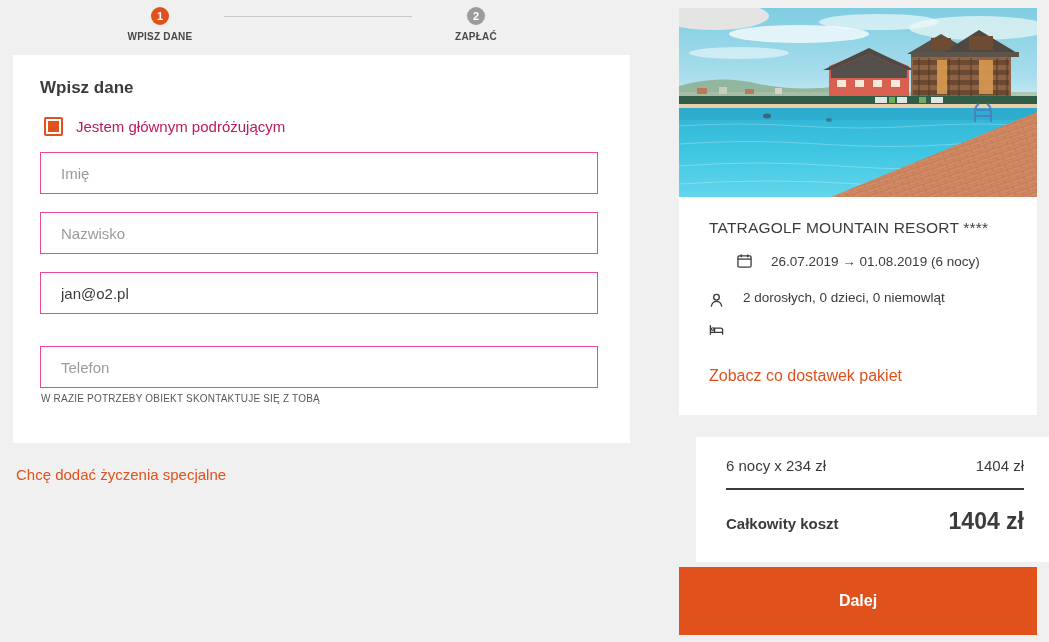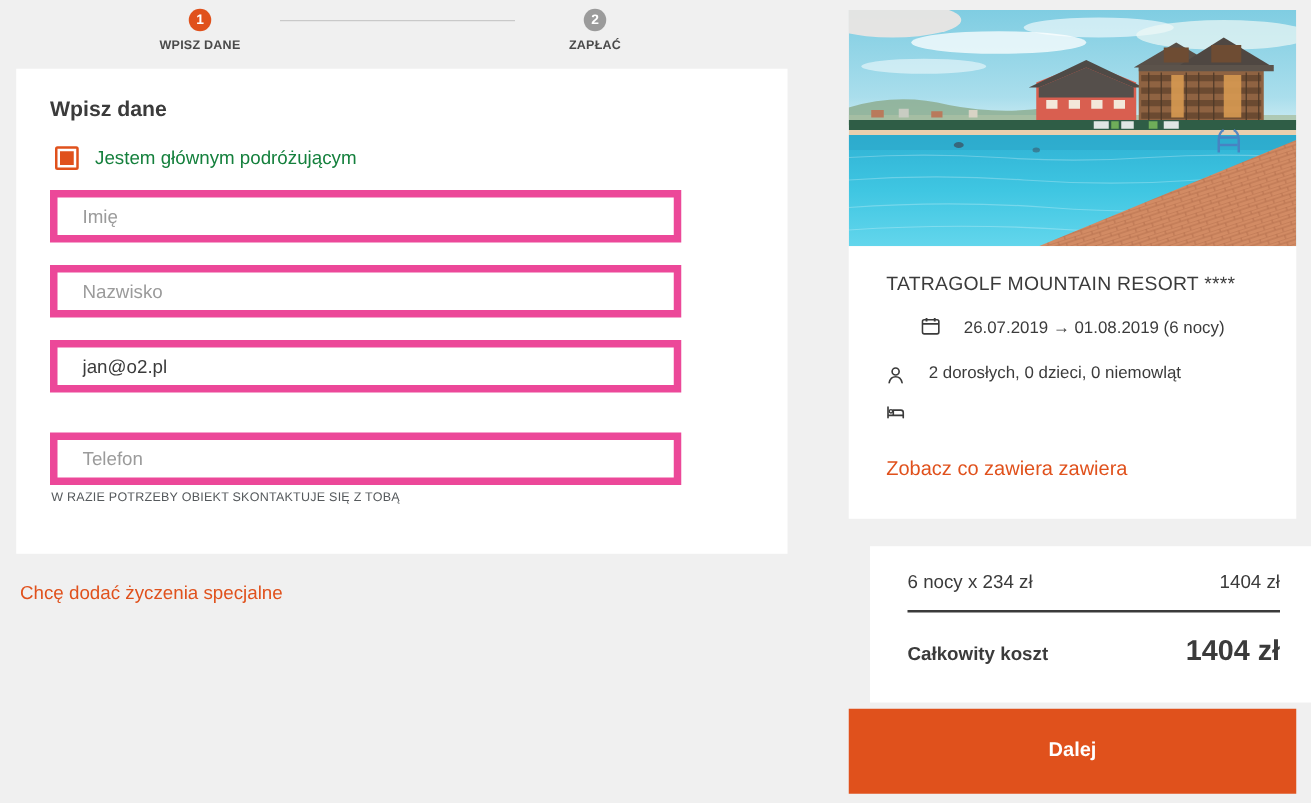--- a/index.html
+++ b/index.html
@@ -17,22 +17,22 @@
   .step-label { margin-top:6px; font-size:10px; font-weight:bold; color:#4a4a4a; letter-spacing:.2px; white-space:nowrap; }
   .step-line { flex:1; height:1px; background:#c9c9c9; margin:9px 22px 0 22px; }
 
   
   .form-card { position:absolute; left:13px; top:55px; width:617px; height:388px; background:#fff; }
   .form-title { position:absolute; left:27px; top:23px; font-size:17px; font-weight:bold; color:#3b3b3b; }
   .checkbox-row { position:absolute; left:31px; top:62px; display:flex; align-items:center; cursor:pointer; }
   .checkbox-box { width:19px; height:19px; border:2px solid #e0511c; border-radius:2px; background:#fff;
                   display:flex; align-items:center; justify-content:center; }
   .checkbox-fill { width:11px; height:11px; background:#e0511c; }
-  .checkbox-label { margin-left:13px; font-size:15px; color:#15803d; }
-  .field { position:absolute; left:27px; width:505px; height:42px; border:6px solid #ec4899; background:#fff;
+  .checkbox-label { margin-left:13px; font-size:15px; color:#be185d; }
+  .field { position:absolute; left:27px; width:558px; height:42px; border:1px solid #ec4899; background:#fff;
            font-family:"Liberation Sans", sans-serif; font-size:15px; color:#3b3b3b; padding:0 20px; outline:none; }
   .field::placeholder { color:#9b9b9b; opacity:1; }
   .helper { position:absolute; left:28px; font-size:10px; color:#55595c; letter-spacing:.2px; }
   .f1 { top:97px; } .f2 { top:157px; } .f3 { top:217px; } .h3 { top:264px; } .f4 { top:291px; } .h4 { top:338px; }
 
   .wishes-link { position:absolute; left:16px; top:466px; font-size:15px; color:#e0511c; cursor:pointer; }
 
   
   .right-col { position:absolute; left:679px; top:0; width:358px; }
   .hotel-photo { position:absolute; top:8px; left:0; width:358px; height:189px; display:block; }
@@ -206,21 +206,21 @@
         <span class="d-text">2 dorosłych, 0 dzieci, 0 niemowląt</span>
       </div>
 
       <div class="detail-row dr3">
         <svg class="d-icon" viewBox="0 0 16 16">
           <path d="M1.5 4v9M1.5 11h13M14.5 11v2M14.5 11V8.5a2 2 0 0 0-2-2H6v4.5" fill="none" stroke="#3b3b3b" stroke-width="1.4" stroke-linecap="round"></path>
           <circle cx="4" cy="7.5" r="1.4" fill="none" stroke="#3b3b3b" stroke-width="1.2"></circle>
         </svg>
       </div>
 
-      <div class="package-link">Zobacz co zawiera zawiera</div>
+      <div class="package-link">Zobacz co dostawek pakiet</div>
     </div>
 
     <div class="price-card">
       <div class="price-row">
         <span>6 nocy x 234 zł</span>
         <span>1404 zł</span>
       </div>
       <div class="price-divider"></div>
       <div class="total-row">
         <span class="total-label">Całkowity koszt</span>

